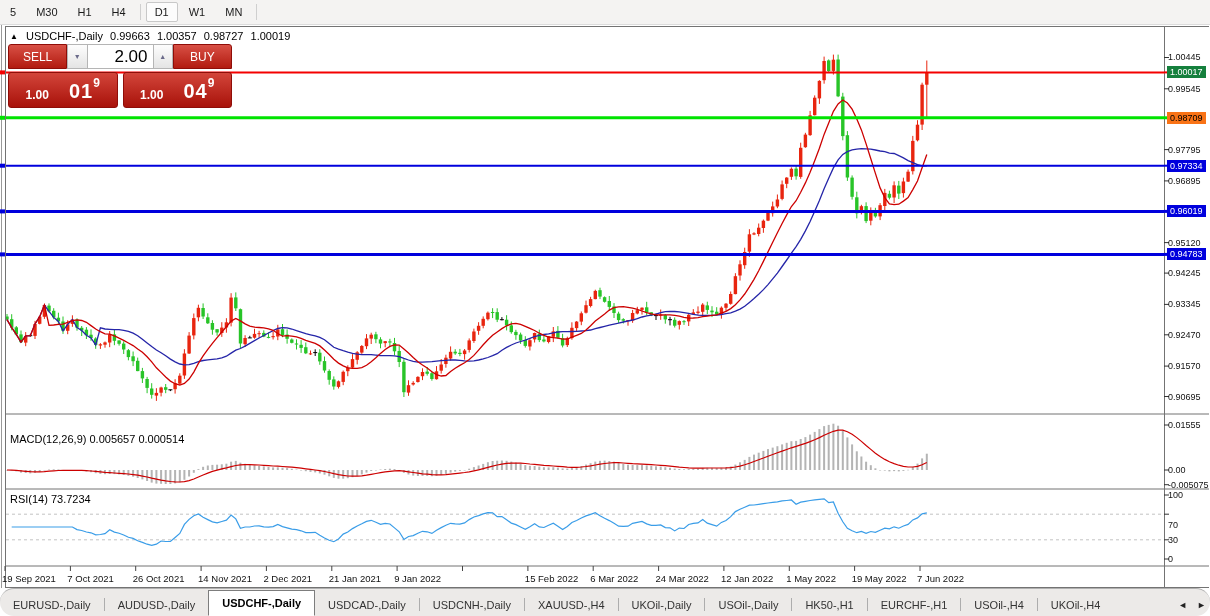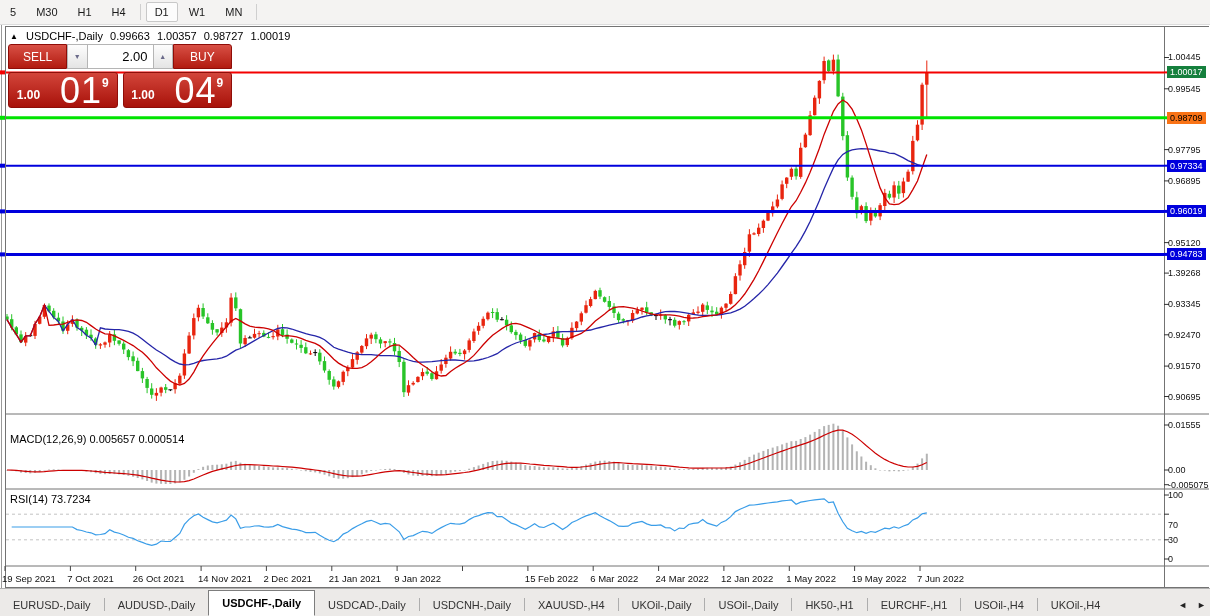--- a/index.html
+++ b/index.html
@@ -19,38 +19,38 @@
   
   .trade{position:absolute;left:8px;top:44px;width:224px;z-index:3;}
   .trade-row1{display:flex;height:25px;}
   .btn-sell,.btn-buy{width:59px;background:linear-gradient(#d85045,#b21b10);color:#fff;font-size:12px;
       display:flex;align-items:center;justify-content:center;border:1px solid #8f0d08;}
   .btn-sell{border-radius:3px 0 0 0;}
   .btn-buy{border-radius:0 3px 0 0;}
   .spin{width:19px;background:linear-gradient(#fdfdfd,#e4e4e4);border:1px solid #b5b5b5;color:#6a6a8a;
       font-size:7px;display:flex;align-items:center;justify-content:center;}
   .qty{width:62px;background:#fff;border-top:1px solid #b5b5b5;border-bottom:1px solid #b5b5b5;
-      font-size:13px;color:#000;display:flex;align-items:center;justify-content:flex-end;padding-right:5px;}
+      font-size:17px;color:#000;display:flex;align-items:center;justify-content:flex-end;padding-right:5px;}
   .trade-row2{display:flex;gap:5px;margin-top:3px;height:36px;}
   .price-box{flex:1;background:linear-gradient(#d3453a,#a8120a);color:#fff;border-radius:3px;
       display:flex;align-items:flex-end;justify-content:center;padding-bottom:1px;border:1px solid #8f0d08;}
   .pp-small{font-size:12px;font-weight:bold;margin-bottom:4px;}
-  .pp-big{font-size:36px;font-weight:normal;line-height:30px;letter-spacing:1px;margin-left:20px;}
+  .pp-big{font-size:20px;font-weight:bold;line-height:30px;letter-spacing:1px;margin-left:20px;}
   .pp-sup{font-size:12px;font-weight:bold;align-self:flex-start;margin-top:3px;}
   
   .axis-label{position:absolute;left:1168px;font-size:9px;color:#111;z-index:2;white-space:nowrap;}
   .axis-badge{position:absolute;left:1167px;font-size:9px;z-index:2;padding:1px 3px 1px 3px;white-space:nowrap;}
   .axis-badge.red{background:#15803d;color:#fff;}
   .axis-badge.green{background:#f97316;color:#000;}
   .axis-badge.blue{background:#0000dd;color:#fff;}
   .ind-label{position:absolute;left:10px;font-size:11px;color:#000;z-index:2;white-space:nowrap;}
   .date-label{position:absolute;font-size:9.5px;color:#111;z-index:2;white-space:nowrap;}
   
   .tabbar{position:absolute;left:0;bottom:0;width:1210px;height:27px;background:#eceae8;
-      border-top:1px solid #b0b0b0;display:flex;align-items:flex-end;z-index:5;}
+      border-top:1px solid #b0b0b0;display:flex;align-items:flex-end;z-index:5;border-radius:14px;}
   .tab{height:22px;padding:0 13px;display:flex;align-items:center;font-size:11px;color:#333;cursor:default;}
   .tab.active{background:#fff;border:1px solid #7d7d7d;border-bottom:1px solid #fff;height:24px;
       color:#000;font-weight:bold;position:relative;z-index:2;}
   .tab-sep{width:1px;height:13px;background:#adadad;margin-bottom:5px;}
   .tab-scroll{position:absolute;right:4px;bottom:6px;display:flex;gap:10px;font-size:9px;color:#222;}
 </style>
 </head>
 <body>
 
 <svg id="chart-svg" width="1210" height="616">
@@ -782,21 +782,21 @@
     </div>
   </div>
 </div>
 
 <div id="overlays">
     <div class="axis-label" style="top: 52.4712px;">1.00445</div>
     <div class="axis-label" style="top: 83.7685px;">0.99545</div>
     <div class="axis-label" style="top: 144.624px;">0.97795</div>
     <div class="axis-label" style="top: 175.922px;">0.96895</div>
     <div class="axis-label" style="top: 237.647px;">0.95120</div>
-    <div class="axis-label" style="top: 268.075px;">1.39268</div>
+    <div class="axis-label" style="top: 268.075px;">0.94245</div>
     <div class="axis-label" style="top: 299.372px;">0.93345</div>
     <div class="axis-label" style="top: 329.8px;">0.92470</div>
     <div class="axis-label" style="top: 361.097px;">0.91570</div>
     <div class="axis-label" style="top: 391.525px;">0.90695</div>
     <div class="axis-badge red" style="top: 66.3548px;">1.00017</div>
     <div class="axis-badge green" style="top: 111.84px;">0.98709</div>
     <div class="axis-badge blue" style="top: 159.655px;">0.97334</div>
     <div class="axis-badge blue" style="top: 205.384px;">0.96019</div>
     <div class="axis-badge blue" style="top: 248.366px;">0.94783</div>
     <div class="ind-label" style="top: 433px;">MACD(12,26,9) 0.005657 0.000514</div>

